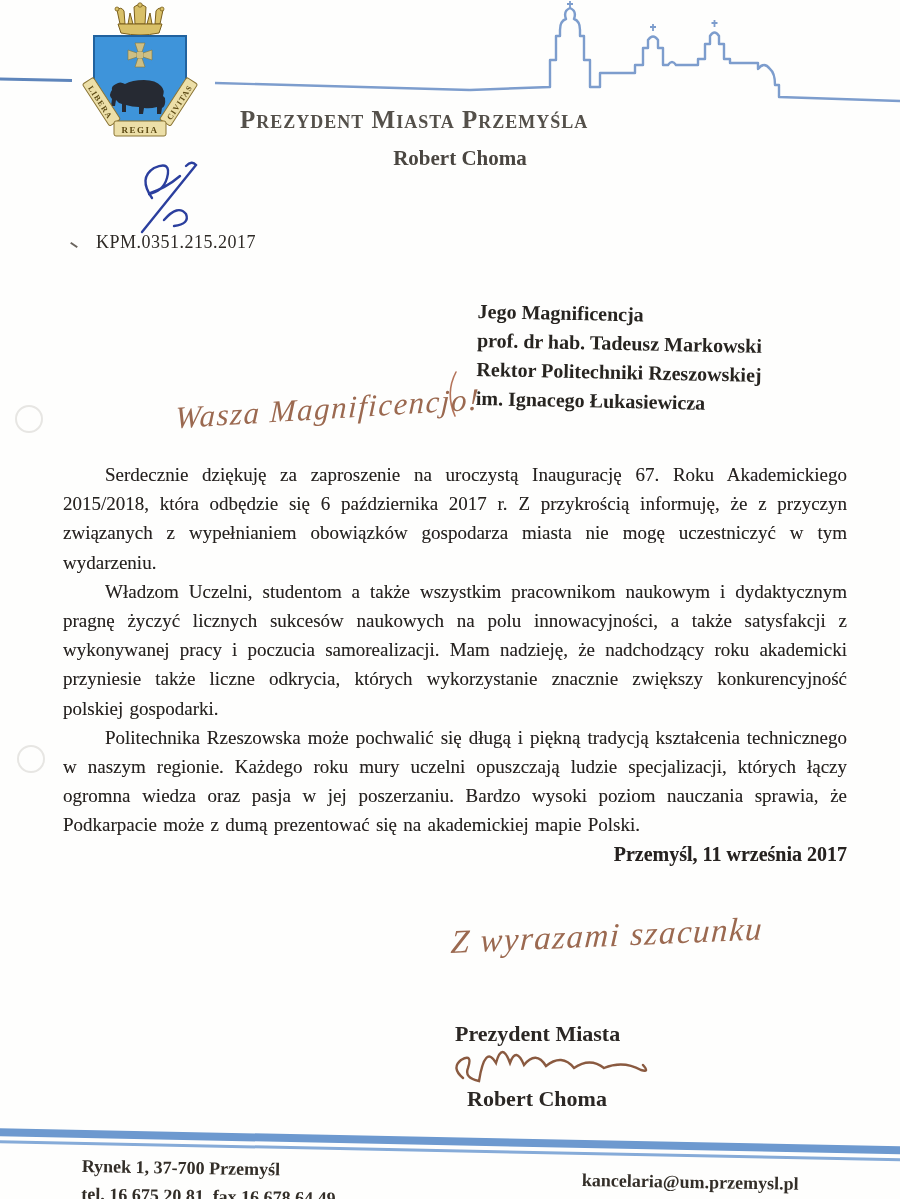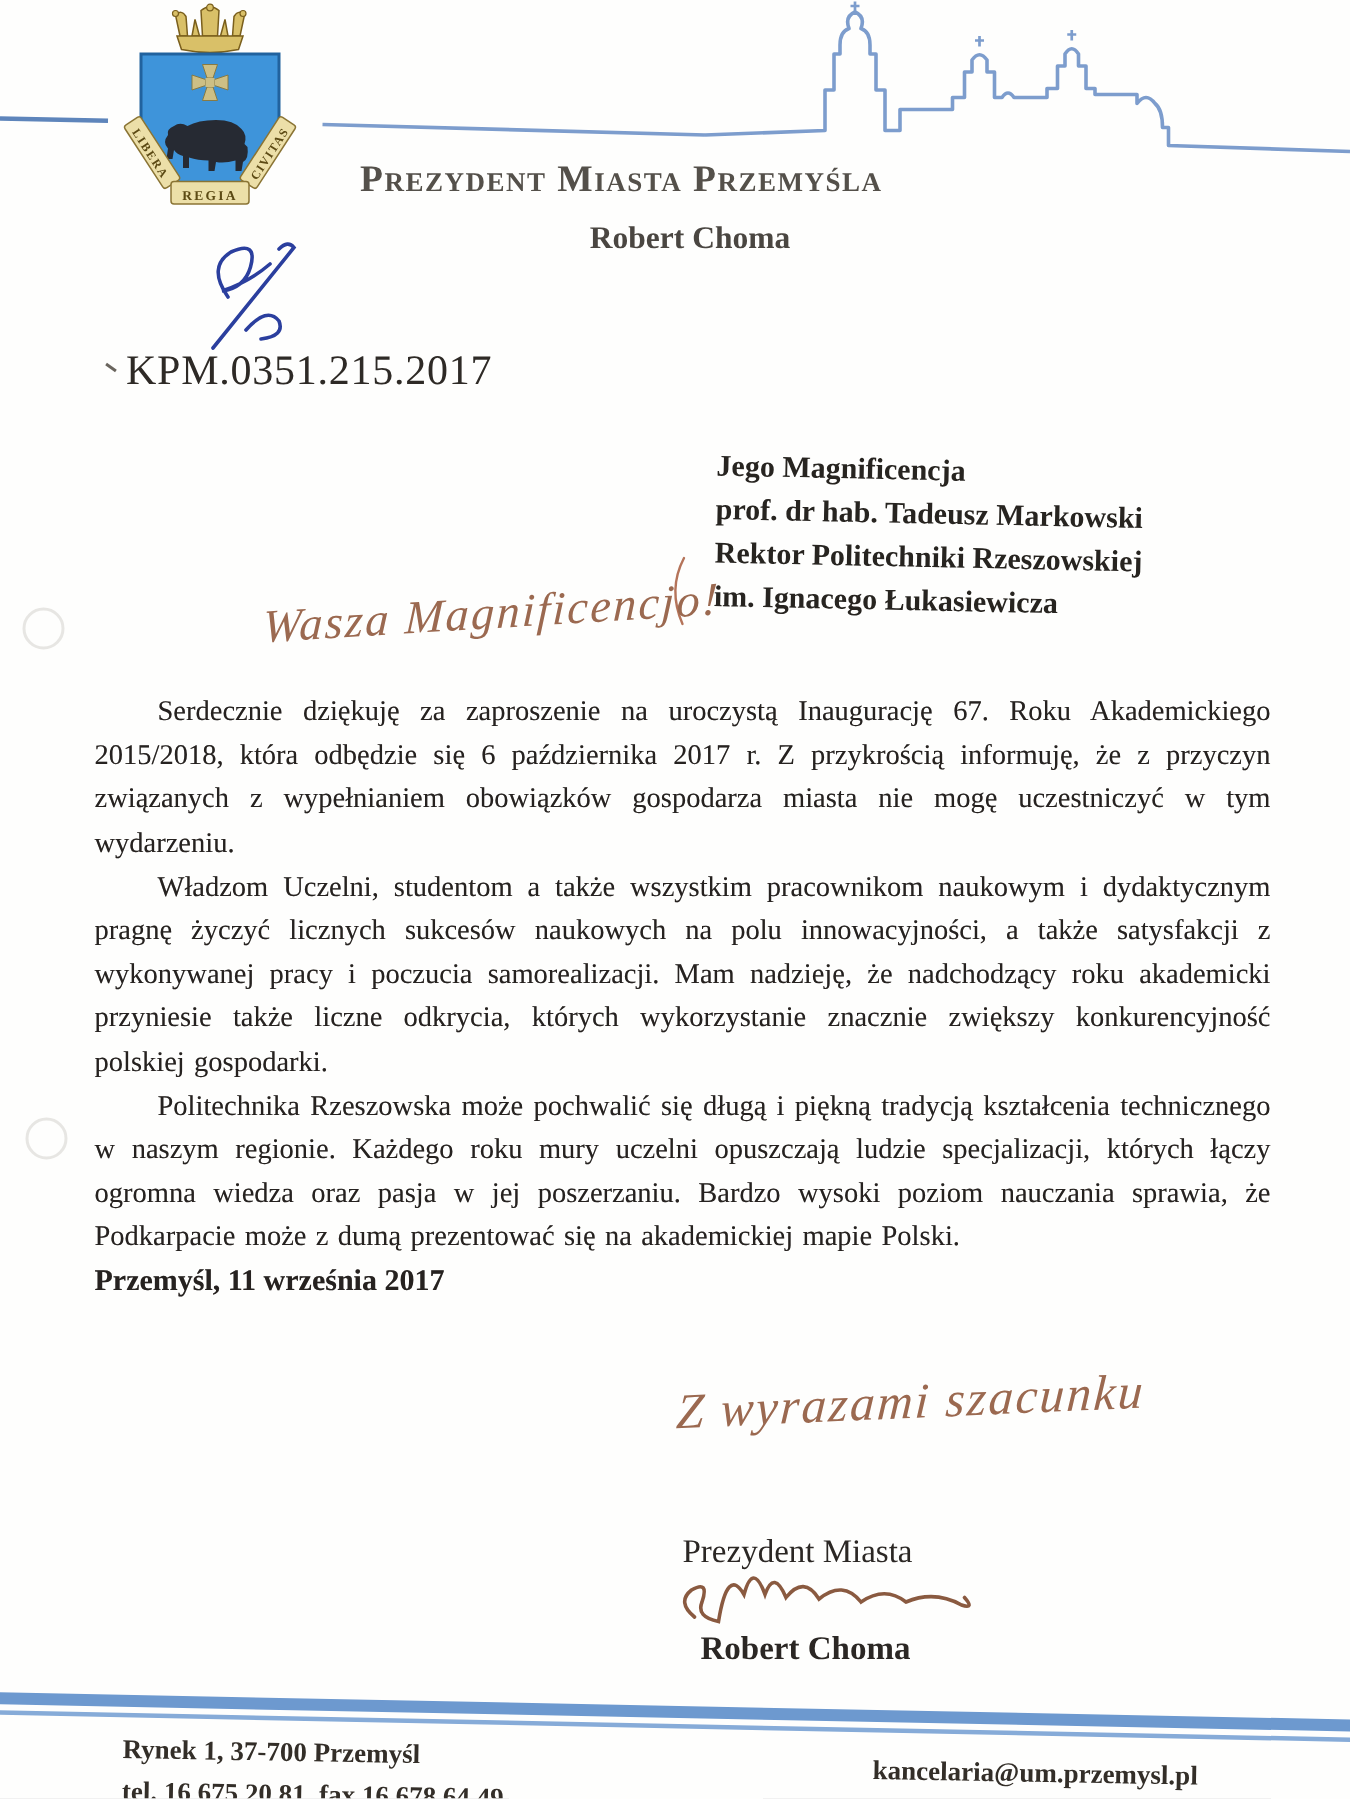--- a/index.html
+++ b/index.html
@@ -18,21 +18,21 @@
     font-variant:small-caps;font-weight:bold;font-size:25px;letter-spacing:1px;color:#54504a;
   }
   .lh-name{
     position:absolute;left:240px;top:146px;width:440px;text-align:center;
     font-weight:bold;font-size:21px;color:#4a4641;
   }
   
   .paraph{position:absolute;left:120px;top:140px;width:115px;height:105px;}
   
   .ref-tick{position:absolute;left:70px;top:244px;width:8px;height:2px;background:#6a655e;transform:rotate(35deg);}
-  .reference{position:absolute;left:84px;top:232px;font-size:28px;letter-spacing:.5px;color:#2e2a26;}
+  .reference{position:absolute;left:96px;top:232px;font-size:18px;letter-spacing:.5px;color:#2e2a26;}
   
   .addressee{
     position:absolute;left:478px;top:297px;font-weight:bold;font-size:20px;line-height:29px;
     color:#272420;transform:rotate(1.2deg);transform-origin:left top;
   }
   .stray-stroke{position:absolute;left:441px;top:368px;width:22px;height:52px;}
   
   .hand{font-family:"Liberation Serif",serif;font-style:italic;color:#9b6950;white-space:nowrap;}
   .salutation{
     position:absolute;left:176px;top:400px;font-size:31px;letter-spacing:1.5px;
@@ -42,23 +42,23 @@
     position:absolute;left:452px;top:924px;font-size:33px;letter-spacing:1.5px;
     transform:rotate(-2.5deg) skewX(-6deg);transform-origin:left top;
   }
   
   .body-text{
     position:absolute;left:63px;top:460px;width:784px;
     font-size:19px;line-height:29.2px;text-align:justify;color:#262220;
     text-shadow:0 0 .4px rgba(30,25,20,.35);
   }
   .body-text p{margin:0;text-indent:42px;word-spacing:1.5px;}
-  .body-text p.dateline{text-indent:0;font-weight:bold;text-align:left;word-spacing:normal;font-size:20px;}
-  
-  .signer-title{position:absolute;left:455px;top:1021px;font-weight:normal;font-size:22px;color:#2b2724;}
+  .body-text p.dateline{text-indent:0;font-weight:bold;text-align:right;word-spacing:normal;font-size:20px;}
+  
+  .signer-title{position:absolute;left:455px;top:1021px;font-weight:bold;font-size:22px;color:#2b2724;}
   .signature{position:absolute;left:443px;top:1038px;width:225px;height:62px;}
   .signer-name{position:absolute;left:467px;top:1086px;font-weight:bold;font-size:22px;color:#2b2724;}
   
   .footer-rule{
     position:absolute;left:-12px;top:1128px;width:940px;
     transform:rotate(1.15deg);transform-origin:left top;
   }
   .footer-rule .bar{height:8px;background:#6d99cf;}
   .footer-rule .gap{height:4px;background:transparent;}
   .footer-rule .thin{height:2.5px;background:#86abd8;}

